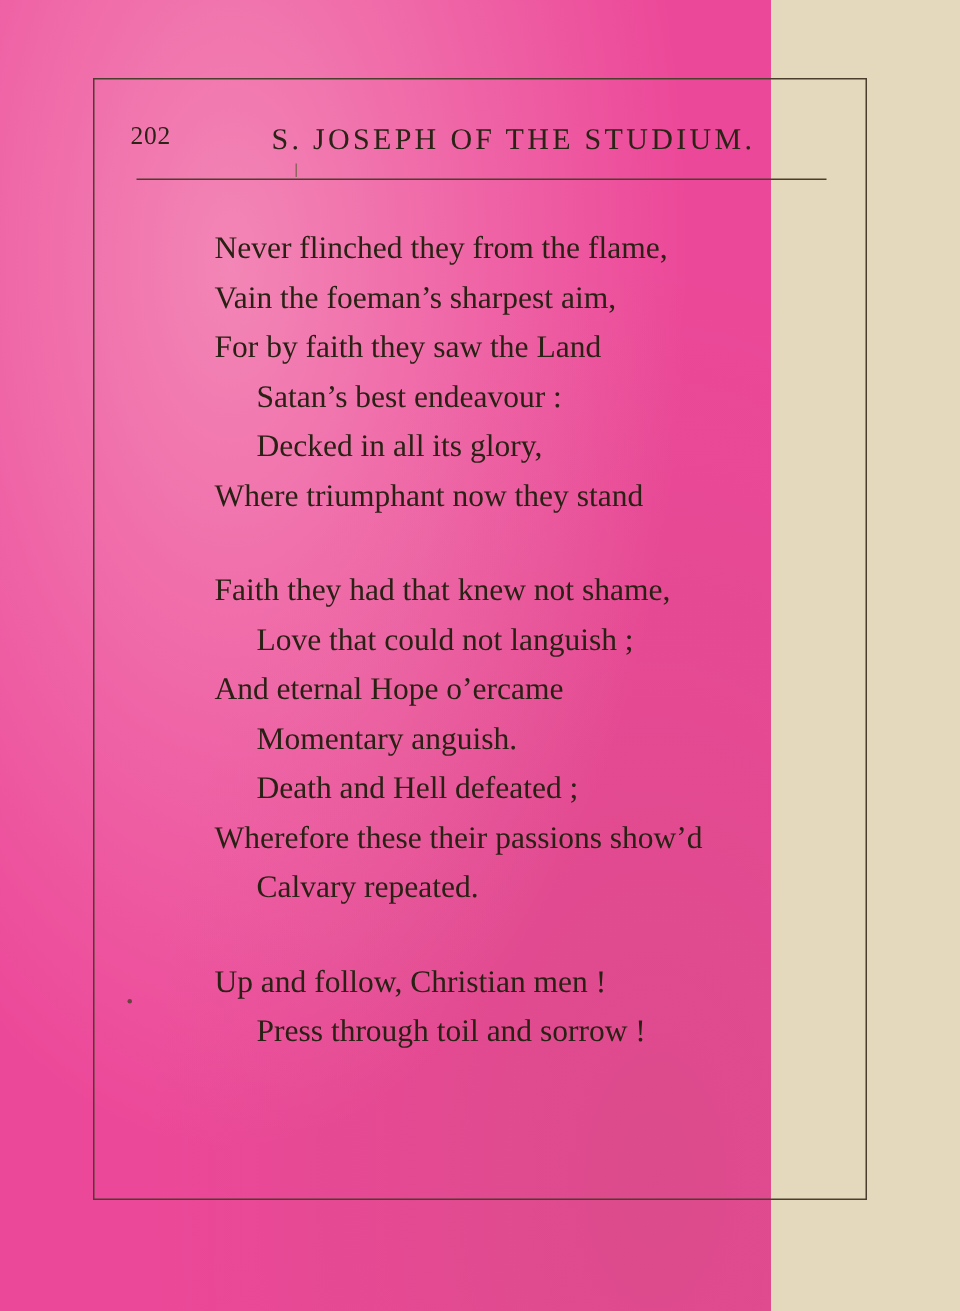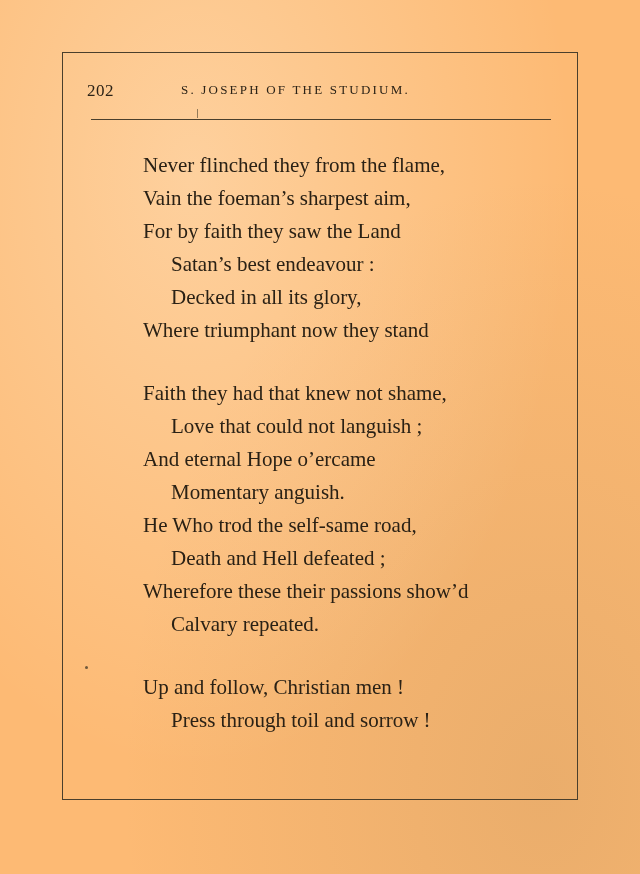--- a/index.html
+++ b/index.html
@@ -8,23 +8,23 @@
   }
   body {
     width: 640px;
     height: 874px;
     background: #e4d9bd;
     font-family: "Liberation Serif", serif;
     overflow: hidden;
   }
   .page {
     position: relative;
-    width: 640px;
+    width: 514px;
     height: 874px;
-    background: #fdba74;
+    background: #ec4899;
   }
   
   .page:before {
     content: "";
     position: absolute;
     inset: 0;
     background:
       radial-gradient(ellipse at 30% 20%, rgba(255,250,235,0.35), rgba(0,0,0,0) 60%),
       radial-gradient(ellipse at 85% 90%, rgba(120,95,55,0.14), rgba(0,0,0,0) 55%);
     pointer-events: none;
@@ -57,21 +57,21 @@
     left: 24px;
     top: 0;
     font-size: 17px;
     letter-spacing: 0.5px;
     color: #2c2317;
   }
   .running-title {
     position: absolute;
     left: 118px;
     top: 1px;
-    font-size: 13px;
+    font-size: 20px;
     letter-spacing: 2.2px;
     color: #2c2317;
   }
   .rule {
     position: absolute;
     left: 28px;
     top: 66px;
     width: 460px;
     height: 0;
     border-top: 1.4px solid #4a3f2c;
@@ -141,21 +141,20 @@
           <div class="line indent">Satan’s best endeavour :</div>
           <div class="line indent">Decked in all its glory,</div>
           <div class="line">Where triumphant now they stand</div>
         </div>
 
         <div class="stanza">
           <div class="line">Faith they had that knew not shame,</div>
           <div class="line indent">Love that could not languish ;</div>
           <div class="line">And eternal Hope o’ercame</div>
           <div class="line indent">Momentary anguish.</div>
-          <div class="line">He Who trod the self-same road,</div>
           <div class="line indent">Death and Hell defeated ;</div>
           <div class="line">Wherefore these their passions show’d</div>
           <div class="line indent">Calvary repeated.</div>
         </div>
 
         <div class="stanza">
           <div class="line">Up and follow, Christian men !</div>
           <div class="line indent">Press through toil and sorrow !</div>
         </div>
 

